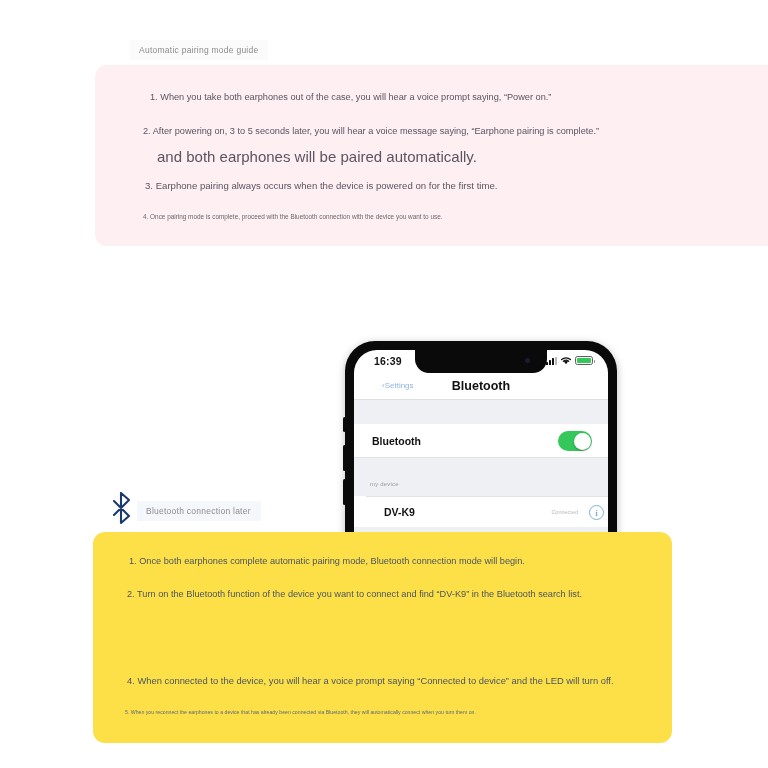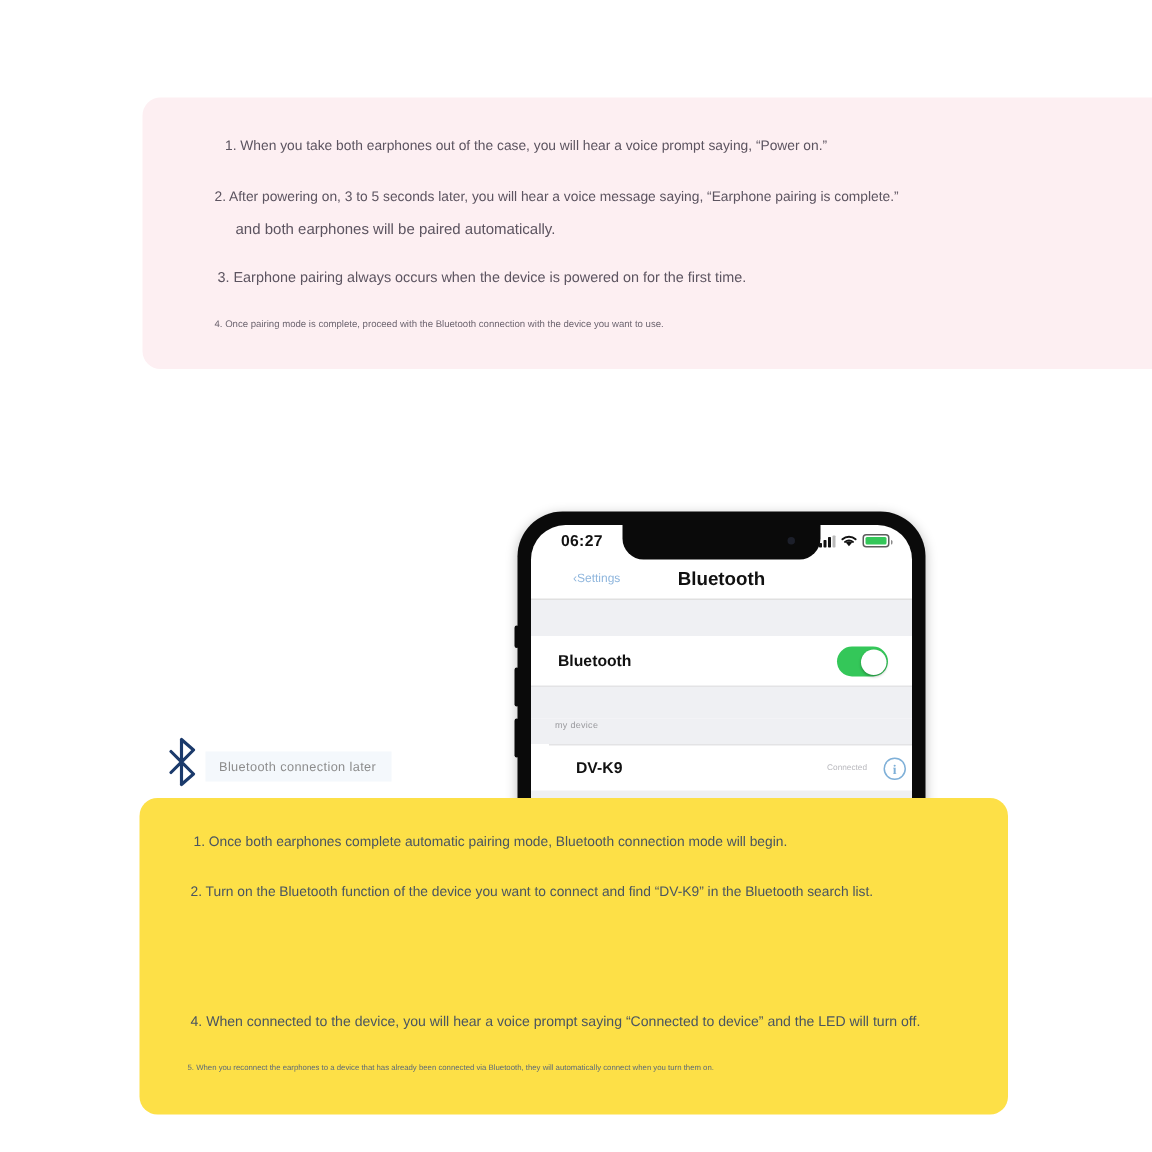--- a/index.html
+++ b/index.html
@@ -45,21 +45,21 @@
     position: absolute;
     white-space: nowrap;
     font-weight: 400;
   }
   .pink .line { color: #5c5460; }
   .blue .line { color: #4a5560; }
 
   
   #p1  { left: 55px; top: 27px;  font-size: 9.2px; }
   #p2  { left: 48px; top: 61px;  font-size: 9.2px; }
-  #p2b { left: 62px; top: 83px;  font-size: 10px; }
+  #p2b { left: 62px; top: 83px;  font-size: 15px; }
   #p3  { left: 50px; top: 115px; font-size: 9.6px; }
   #p4  { left: 48px; top: 148px; font-size: 6.4px; color: #6d6570; }
 
   
   #b1  { left: 36px; top: 24px;  font-size: 9.2px; }
   #b2  { left: 34px; top: 57px;  font-size: 9.2px; }
   #b2b { left: 46px; top: 81px;  font-size: 9.4px; }
   #b3  { left: 34px; top: 110px; font-size: 11px; letter-spacing: .1px; }
   #b4  { left: 34px; top: 143px; font-size: 9.4px; }
   #b5  { left: 32px; top: 177px; font-size: 5.2px; color: #5d6a77; }
@@ -191,20 +191,21 @@
     font-family: "Liberation Serif", serif;
     display: flex; align-items: center; justify-content: center;
   }
   #gap3 { position: absolute; left: 0; top: 177px; width: 100%; height: 29px; background: #eff0f3; }
 </style>
 </head>
 <body>
 
 <div class="page">
 
+  <div class="chip" id="chip-auto">Automatic pairing mode guide</div>
 
   <div class="panel pink" id="panel-pink">
     <div class="line" id="p1">1. When you take both earphones out of the case, you will hear a voice prompt saying, “Power on.”</div>
     <div class="line" id="p2">2. After powering on, 3 to 5 seconds later, you will hear a voice message saying, “Earphone pairing is complete.”</div>
     <div class="line" id="p2b">and both earphones will be paired automatically.</div>
     <div class="line" id="p3">3. Earphone pairing always occurs when the device is powered on for the first time.</div>
     <div class="line" id="p4">4. Once pairing mode is complete, proceed with the Bluetooth connection with the device you want to use.</div>
   </div>
 
   <div id="phone">
@@ -212,21 +213,21 @@
     <div class="side-btn" id="btn-volup"></div>
     <div class="side-btn" id="btn-voldn"></div>
 
     <div id="phone-screen">
 
       <div id="notch">
         <div id="notch-cam"></div>
       </div>
 
       <div id="statusbar">
-        <div id="status-time">06:27</div>
+        <div id="status-time">16:39</div>
         <div id="status-icons">
           <div id="signal">
             <span class="bar" style="height:3px"></span>
             <span class="bar" style="height:5px"></span>
             <span class="bar" style="height:6.5px"></span>
             <span class="bar" style="height:8px;background:#b9b9b9"></span>
           </div>
           <svg width="12" height="9" viewBox="0 0 12 9">
             <path d="M6 8.2 L3.9 5.6 A3.4 3.4 0 0 1 8.1 5.6 Z" fill="#111"></path>
             <path d="M1.6 3.5 A6.6 6.6 0 0 1 10.4 3.5" stroke="#111" stroke-width="1.3" fill="none" stroke-linecap="round"></path>

